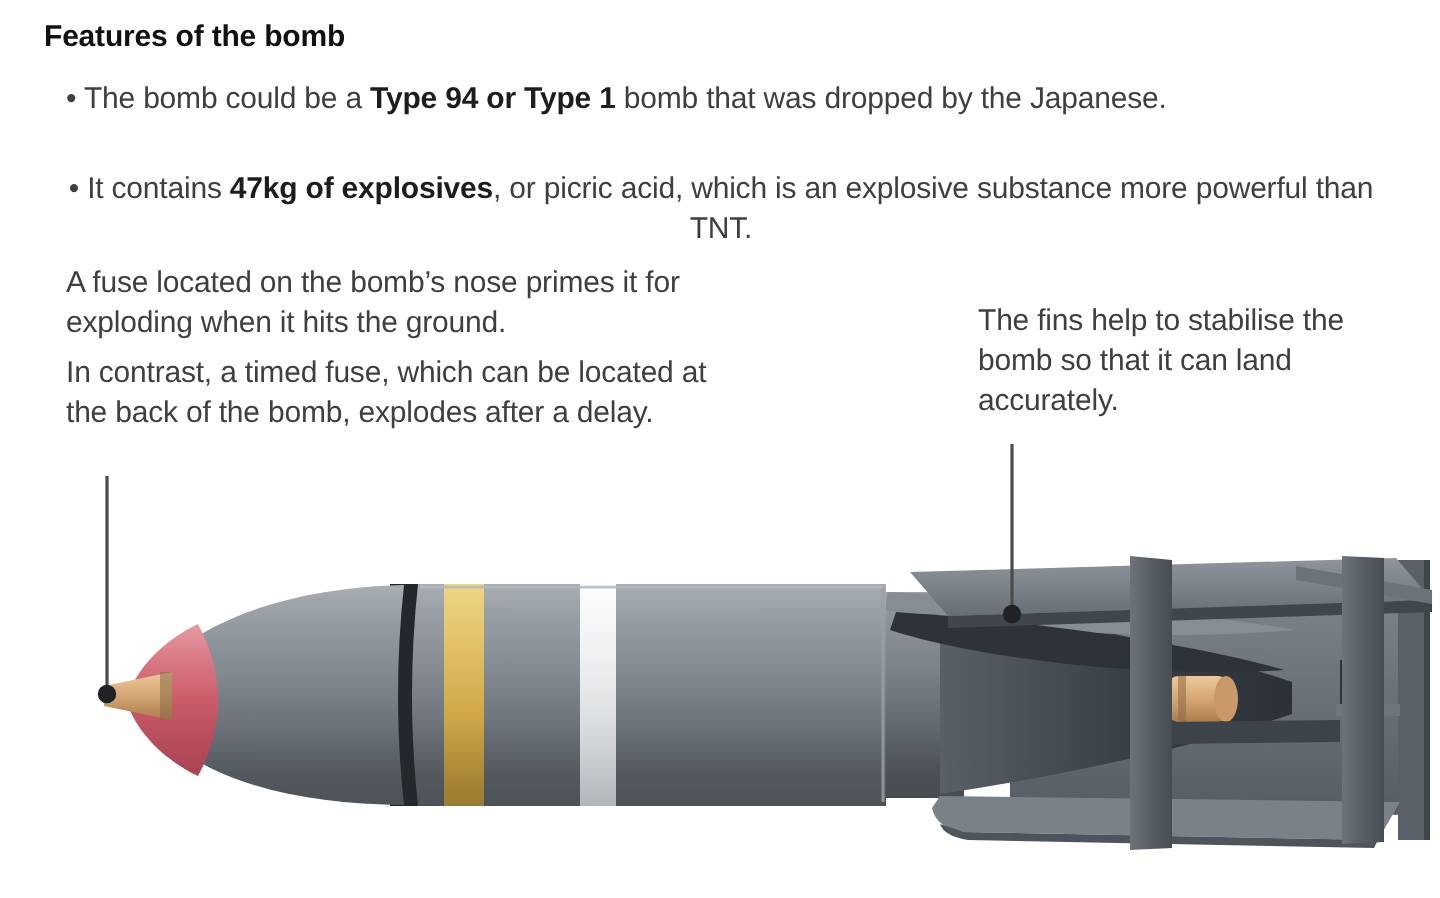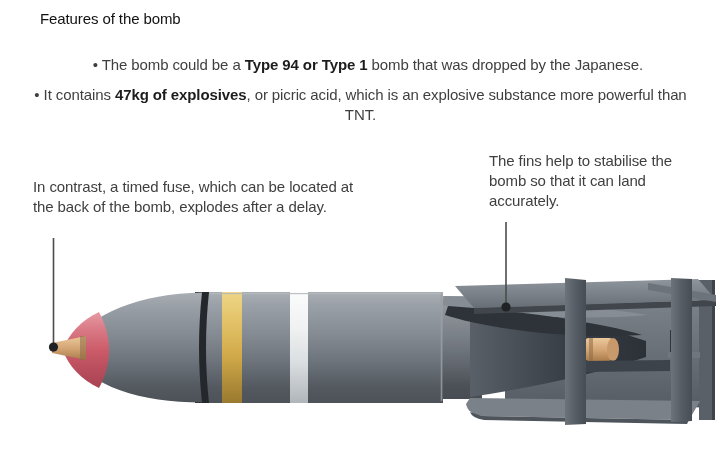--- a/index.html
+++ b/index.html
@@ -4,22 +4,22 @@
 <style>
   html,body{margin:0;padding:0;}
   body{
     width:720px;height:449px;position:relative;overflow:hidden;
     background:#ffffff;
     font-family:"Liberation Sans", sans-serif;
     color:#3f3f3f;
   }
   .stage{position:absolute;inset:0;width:720px;height:449px;}
   .txt{position:absolute;font-size:15px;line-height:20px;letter-spacing:-0.1px;}
-  .title{left:40px;top:9px;font-weight:normal;color:#111;font-size:15px;}
-  .bullet1{left:33px;top:55px;width:610px;text-align:right;}
+  .title{left:22px;top:9px;font-weight:bold;color:#111;font-size:15px;}
+  .bullet1{left:33px;top:40px;width:610px;}
   .bullet2{left:33px;top:85px;width:655px;text-align:center;}
   .paraA{left:33px;top:132px;width:335px;}
   .paraB{left:33px;top:177px;width:340px;}
   .finsNote{left:489px;top:151px;width:190px;}
   .txt b{color:#1d1d1d;font-weight:bold;}
   svg{position:absolute;left:0;top:0;}
 </style>
 </head>
 <body>
 
@@ -150,17 +150,18 @@
       <circle cx="506" cy="307" r="4.6" fill="#202225"></circle>
     </g>
   </svg>
 
   <div class="txt title">Features of the bomb</div>
 
   <div class="txt bullet1"><span>• The bomb could be a </span><b>Type 94 or Type 1</b><span> bomb that was dropped by the Japanese.</span></div>
 
   <div class="txt bullet2"><span>• It contains </span><b>47kg of explosives</b><span>, or picric acid, which is an explosive substance more powerful than TNT.</span></div>
 
+  <div class="txt paraA">A fuse located on the bomb’s nose primes it for exploding when it hits the ground.</div>
 
   <div class="txt finsNote">The fins help to stabilise the bomb so that it can land accurately.</div>
 
   <div class="txt paraB">In contrast, a timed fuse, which can be located at the back of the bomb, explodes after a delay.</div>
 </div>
 
 </body></html>

